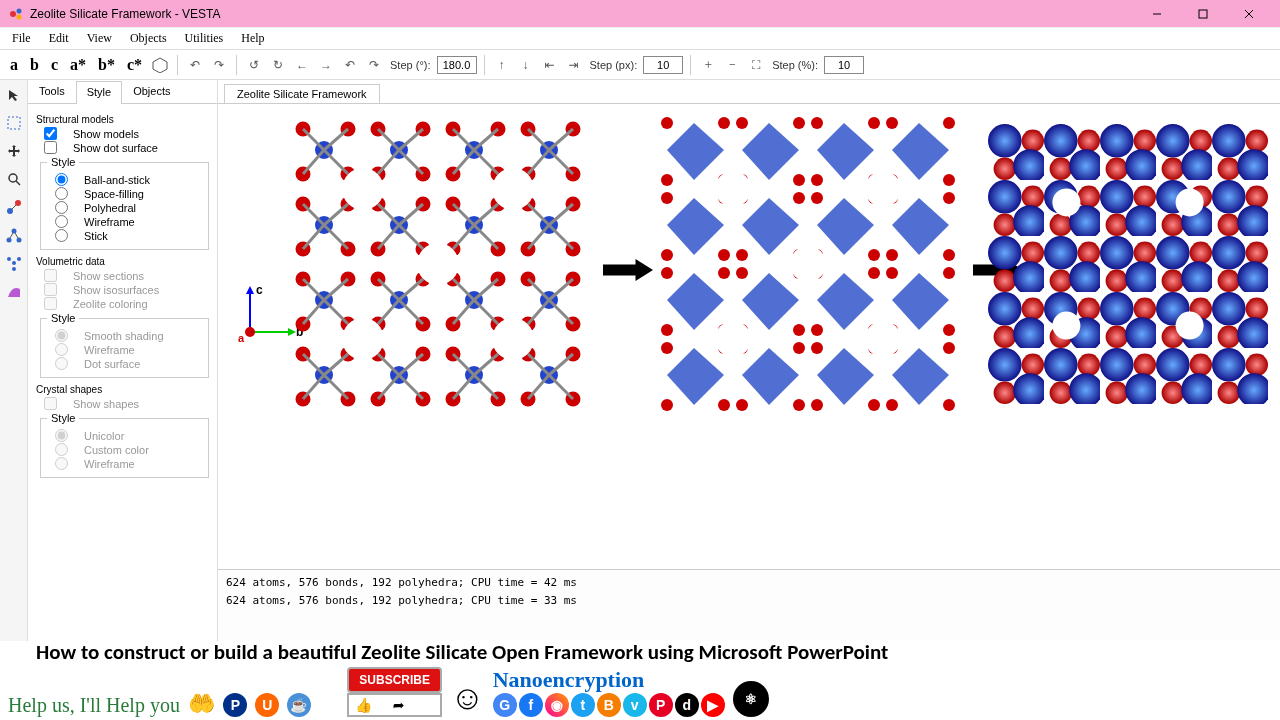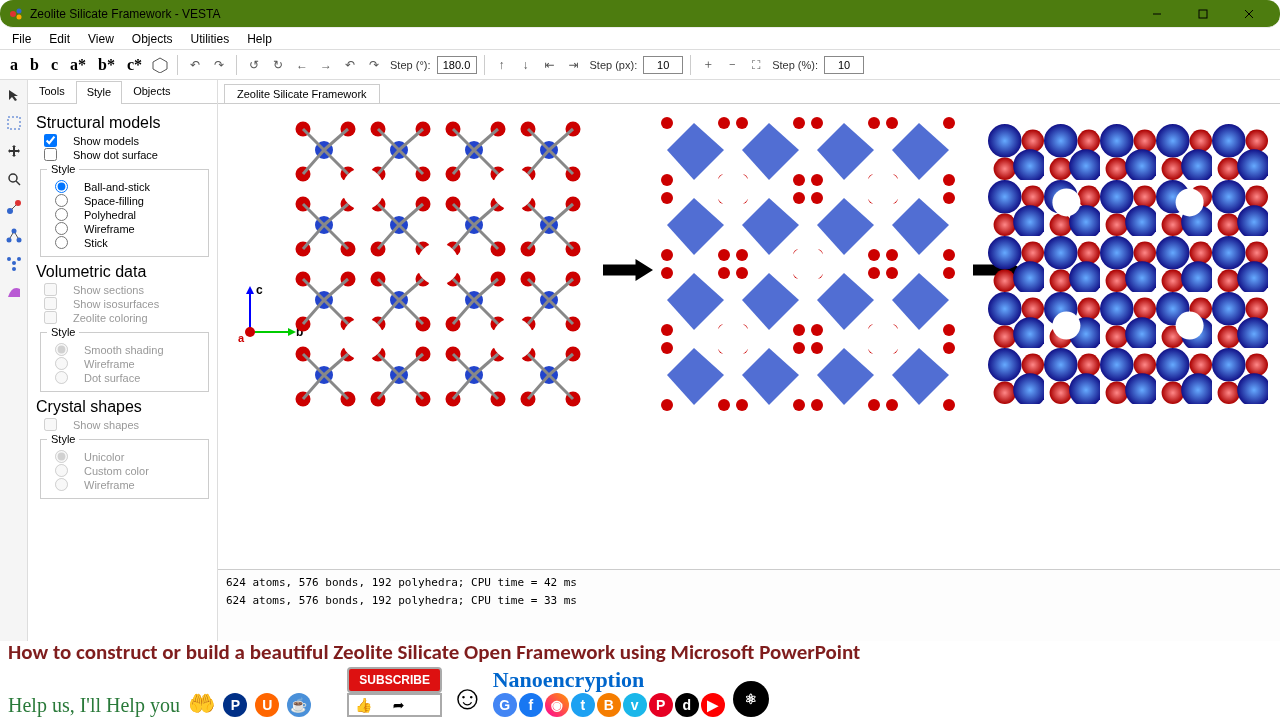--- a/index.html
+++ b/index.html
@@ -1,55 +1,55 @@
 <!DOCTYPE html>
 <html><head>
 <meta charset="utf-8">
 <style>
   * { box-sizing: border-box; margin: 0; padding: 0; }
   body { font-family: "Segoe UI", Tahoma, sans-serif; font-size: 12px; background: #fff; width: 1280px; height: 720px; overflow: hidden; position: relative; }
-  .titlebar { height: 28px; display: flex; align-items: center; padding: 6px 8px; background: #4d7c0f; border-bottom: 1px solid #eee; border-radius: 13px; }
+  .titlebar { height: 28px; display: flex; align-items: center; padding: 6px 8px; background: #f9a8d4; border-bottom: 1px solid #eee; }
   .titlebar .icon { width: 16px; height: 16px; margin-right: 6px; }
   .titlebar .title { flex: 1; font-size: 12px; color: #000; }
   .win-controls { display: flex; gap: 0; }
   .win-btn { width: 46px; height: 28px; display: flex; align-items: center; justify-content: center; cursor: pointer; }
   .menubar { height: 22px; display: flex; align-items: center; padding: 0 4px; gap: 2px; border-bottom: 1px solid #ddd; }
-  .menu-item { padding: 2px 8px; cursor: pointer; }
+  .menu-item { padding: 2px 8px; cursor: pointer; font-family: Liberation Serif, serif; }
   .toolbar1 { height: 30px; display: flex; align-items: center; padding: 0 6px; gap: 4px; border-bottom: 1px solid #ddd; }
   .axis-btn { font-family: Georgia, serif; font-weight: bold; font-size: 16px; padding: 0 4px; cursor: pointer; }
   .tb-icon { width: 20px; height: 20px; display: flex; align-items: center; justify-content: center; cursor: pointer; color: #555; }
   .tb-sep { width: 1px; height: 20px; background: #ccc; margin: 0 3px; }
   .tb-label { font-size: 11px; color: #333; margin: 4px 2px; }
   .tb-input { width: 40px; height: 18px; font-size: 11px; text-align: center; border: 1px solid #888; }
   .content { display: flex; height: 561px; }
   .left-tools { width: 28px; background: #f5f5f5; border-right: 1px solid #ddd; display: flex; flex-direction: column; align-items: center; padding-top: 4px; gap: 6px; }
   .ltool { width: 22px; height: 22px; display: flex; align-items: center; justify-content: center; cursor: pointer; border-radius: 2px; }
   .side-panel { width: 190px; border-right: 1px solid #ddd; display: flex; flex-direction: column; overflow: hidden; }
   .panel-tabs { display: flex; height: 24px; border-bottom: 1px solid #ccc; }
   .ptab { padding: 4px 10px; font-size: 11px; cursor: pointer; border: 1px solid transparent; border-bottom: none; }
   .ptab.active { background: #fff; border-color: #ccc; position: relative; top: 1px; }
   .panel-body { flex: 1; overflow-y: auto; padding: 6px 8px; font-size: 11px; }
   .panel-body::-webkit-scrollbar { width: 14px; }
   .panel-body::-webkit-scrollbar-thumb { background:#c1c1c1; border-radius:2px; }
-  .section-title { font-size: 16px; margin: 4px 0 2px; color: #000; }
+  .section-title { font-size: 10px; margin: 4px 0 2px; color: #000; }
   .check-row, .radio-row { display: flex; align-items: center; gap: 16px; margin: 1px 0 1px 8px; }
   .check-row input, .radio-row input { margin: 0; }
   .fieldset { border: 1px solid #ccc; padding: 4px 6px 6px; margin: 2px 0 6px 4px; }
   .fieldset legend { font-size: 11px; padding: 0 4px; }
   .disabled { color: #999; }
   .canvas-area { flex: 1; display: flex; flex-direction: column; }
   .doc-tab-bar { height: 24px; display: flex; align-items: flex-end; padding-left: 6px; border-bottom: 1px solid #ccc; }
   .doc-tab { padding: 3px 12px; font-size: 11px; border: 1px solid #ccc; border-bottom: none; background: #fff; cursor: pointer; }
   .canvas { flex: 1; background: #fff; position: relative; overflow: hidden; }
   .console { height: 72px; border-top: 1px solid #ccc; background: #fdfdfd; font-family: Consolas, monospace; font-size: 11px; padding: 4px 8px; overflow-y: auto; line-height: 1.6; }
   .axis-indicator { position: absolute; left: 20px; top: 180px; }
   .arrow-right { width: 50px; height: 22px; background: #000; clip-path: polygon(0 25%, 65% 25%, 65% 0, 100% 50%, 65% 100%, 65% 75%, 0 75%); }
   .struct { position: absolute; width: 300px; height: 300px; }
   .footer { position: absolute; left: 0; right: 0; bottom: 0; height: 79px; background: #fff; padding: 0 8px; overflow: hidden; }
-  .headline { font-family: Calibri, sans-serif; font-size: 21px; font-weight: 700; color: #7f1d1d; line-height: 1.05; }
+  .headline { font-family: Calibri, sans-serif; font-size: 21px; font-weight: 700; color: #000000; line-height: 1.05; margin-left: 28px; }
   .help-line { display: flex; align-items: flex-end; gap: 8px; margin-top: 4px; }
   .help-text { font-family: Georgia, serif; font-size: 20px; color: #2a7a3a; }
   .badge { width: 24px; height: 24px; border-radius: 50%; display: inline-flex; align-items: center; justify-content: center; font-weight: bold; font-size: 14px; color: #fff; }
   .subscribe { background: #d11; color: #fff; padding: 4px 10px; font-weight: bold; font-size: 12px; border-radius: 4px; border: 2px solid #aaa; }
   .like-share { background: #fff; border: 2px solid #aaa; padding: 2px 6px; display: flex; align-items: center; gap: 20px; font-size: 14px; }
   .brand { font-family: "Segoe Script", cursive; font-size: 22px; color: #0066cc; font-weight: bold; }
   svg { display: block; }
 </style>
 </head>
 <body>

